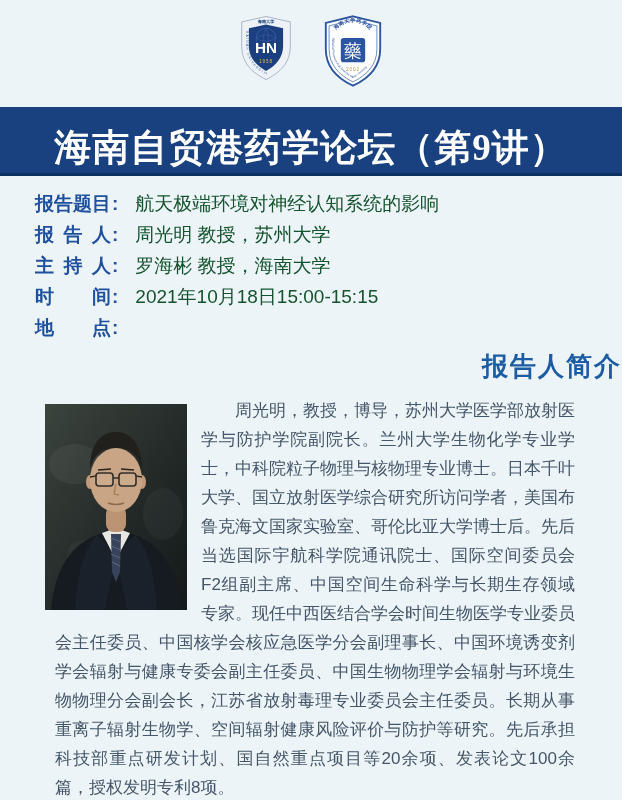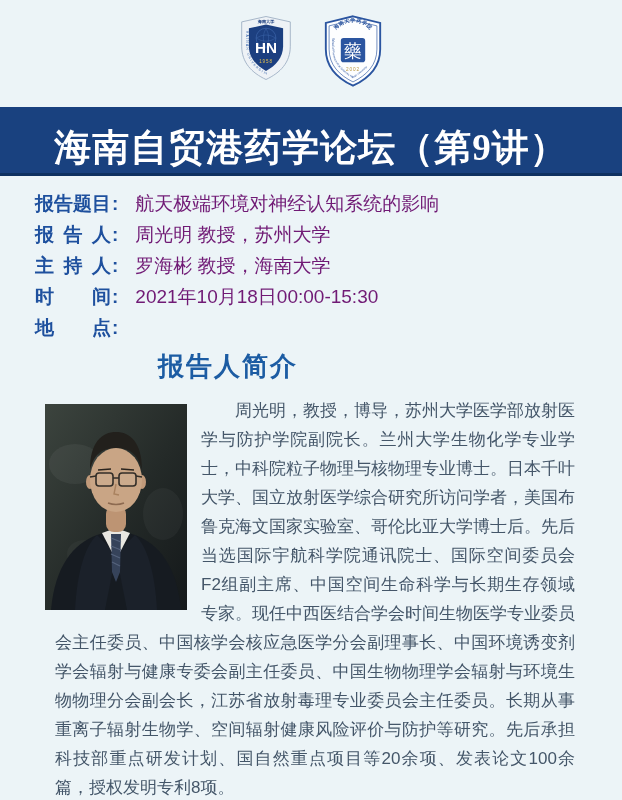--- a/index.html
+++ b/index.html
@@ -21,23 +21,23 @@
   }
   .banner-title{
     font-family:"Liberation Serif","DejaVu Serif",serif;
     font-weight:bold;font-size:37px;color:#ffffff;letter-spacing:1px;white-space:nowrap;
   }
   
   .details{margin:18px 0 0 35px;}
   .detail-row{display:flex;align-items:baseline;margin-bottom:11px;font-size:19px;line-height:20px;}
   .detail-label{display:inline-flex;justify-content:space-between;width:76px;color:#1e509e;font-weight:bold;}
   .detail-colon{color:#1e509e;font-weight:bold;margin-left:1px;}
-  .detail-value{color:#701a75;margin-left:17px;white-space:nowrap;}
+  .detail-value{color:#14532d;margin-left:17px;white-space:nowrap;}
   
-  .bio-heading-wrap{padding-left:158px;text-align:left;margin-top:4px;height:32px;}
+  .bio-heading-wrap{padding-left:158px;text-align:right;margin-top:4px;height:32px;}
   .bio-heading{font-size:26px;font-weight:bold;color:#1c5ca3;letter-spacing:2px;}
   .bio{margin:4px 32px 0 40px;font-size:17px;line-height:29px;color:#445669;text-align:justify;}
   .photo{float:left;width:142px;height:206px;margin:8px 14px 2px 5px;}
   .bio p{text-indent:2em;margin:15px;}
   
   .footer{text-align:center;margin-top:5px;font-size:33px;font-weight:bold;color:#1e56a5;letter-spacing:2px;}
 </style>
 </head>
 <body>
 
@@ -108,21 +108,21 @@
         </span>
         <span class="detail-colon">:</span>
         <span class="detail-value">罗海彬 教授，海南大学</span>
       </div>
       <div class="detail-row">
         <span class="detail-label">
           <span>时</span>
           <span>间</span>
         </span>
         <span class="detail-colon">:</span>
-        <span class="detail-value">2021年10月18日00:00-15:30</span>
+        <span class="detail-value">2021年10月18日15:00-15:15</span>
       </div>
       <div class="detail-row">
         <span class="detail-label">
           <span>地</span>
           <span>点</span>
         </span>
         <span class="detail-colon">:</span>
       </div>
     </div>
 

